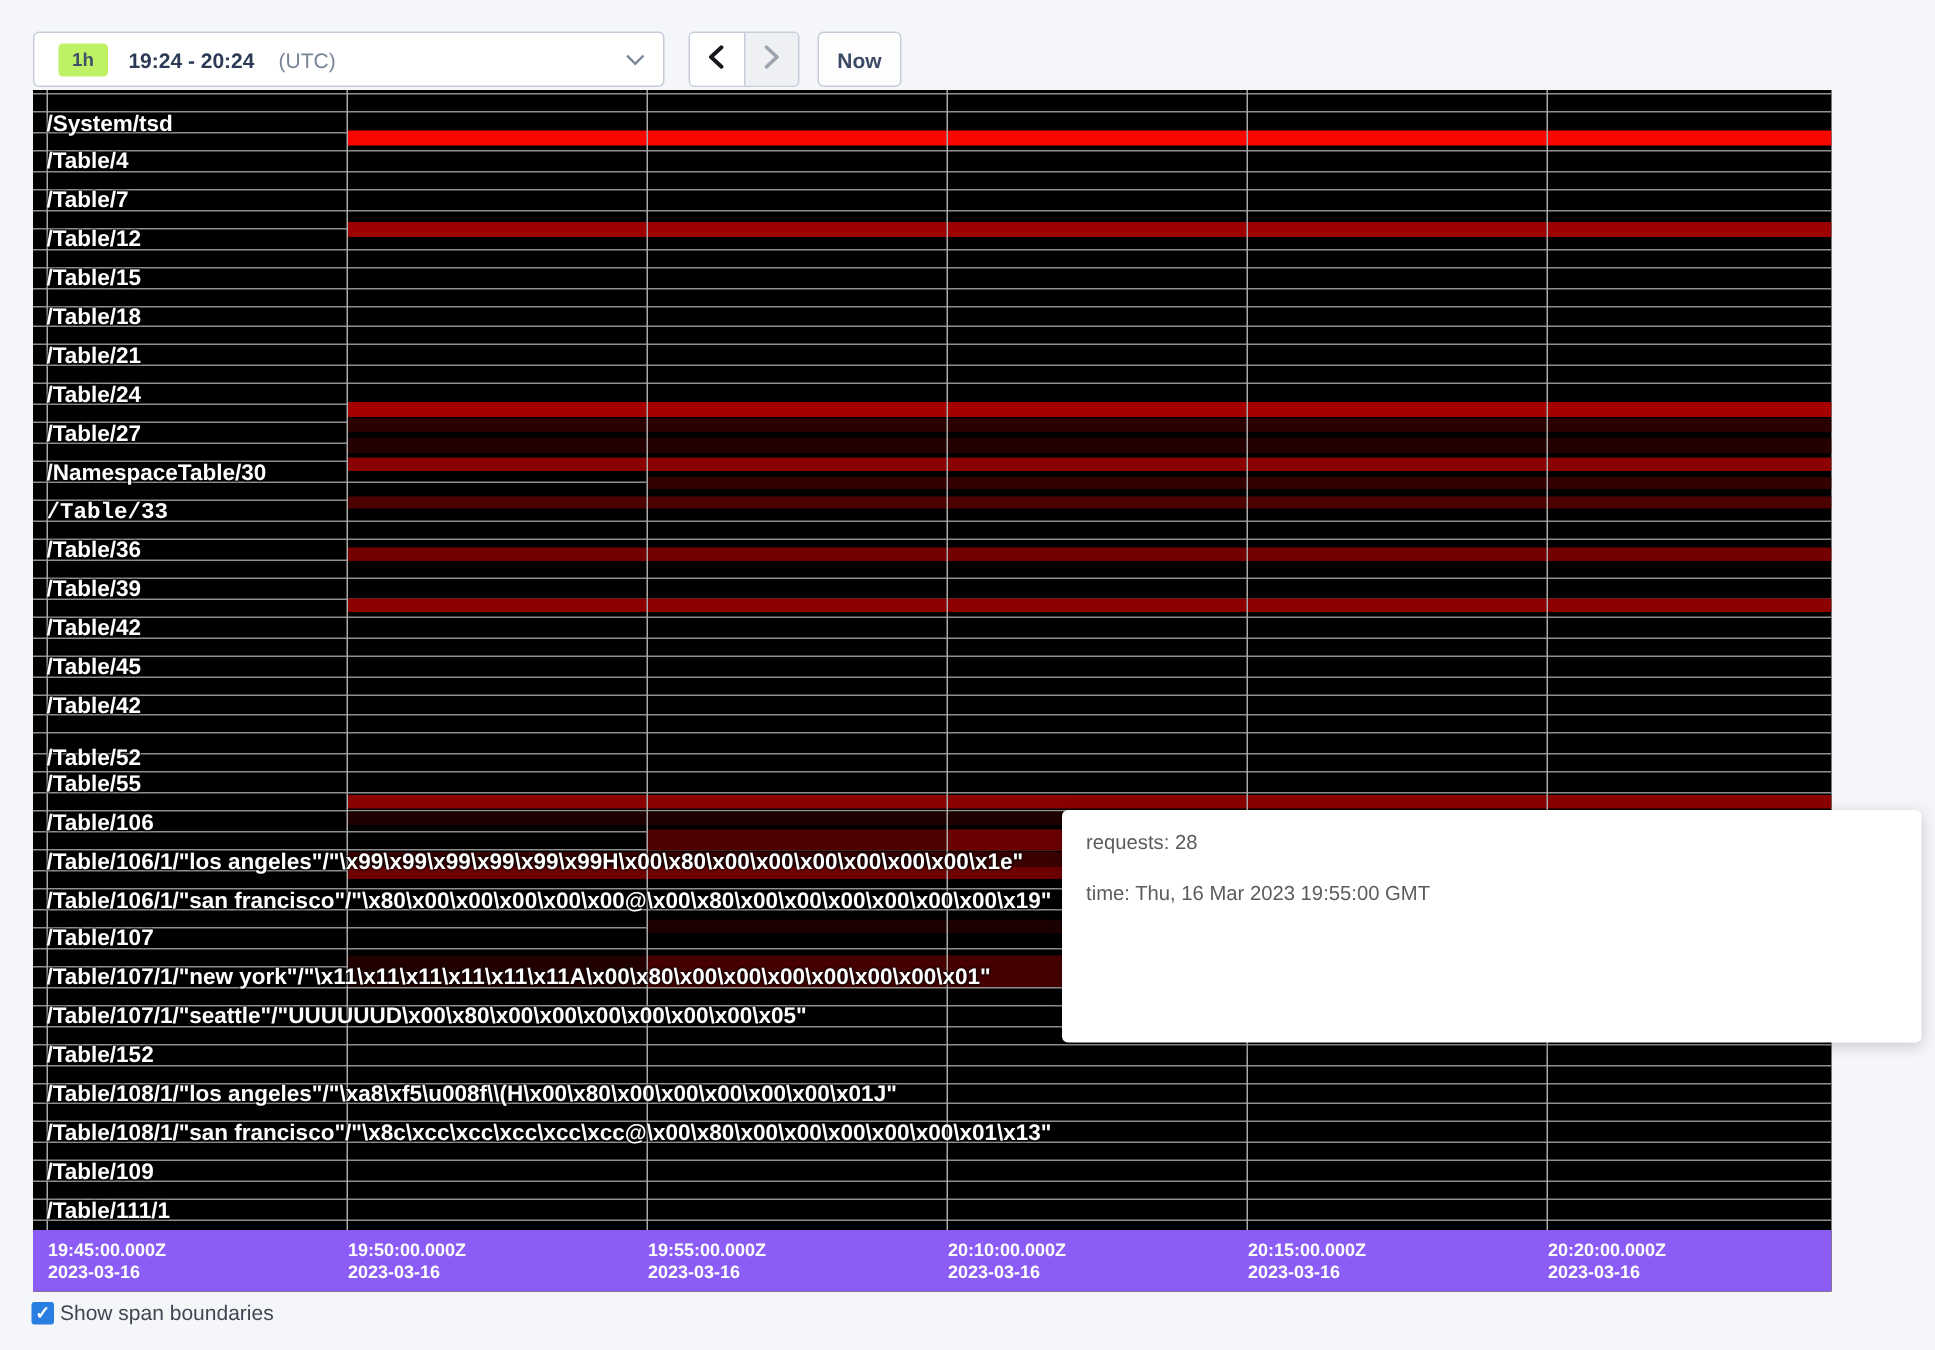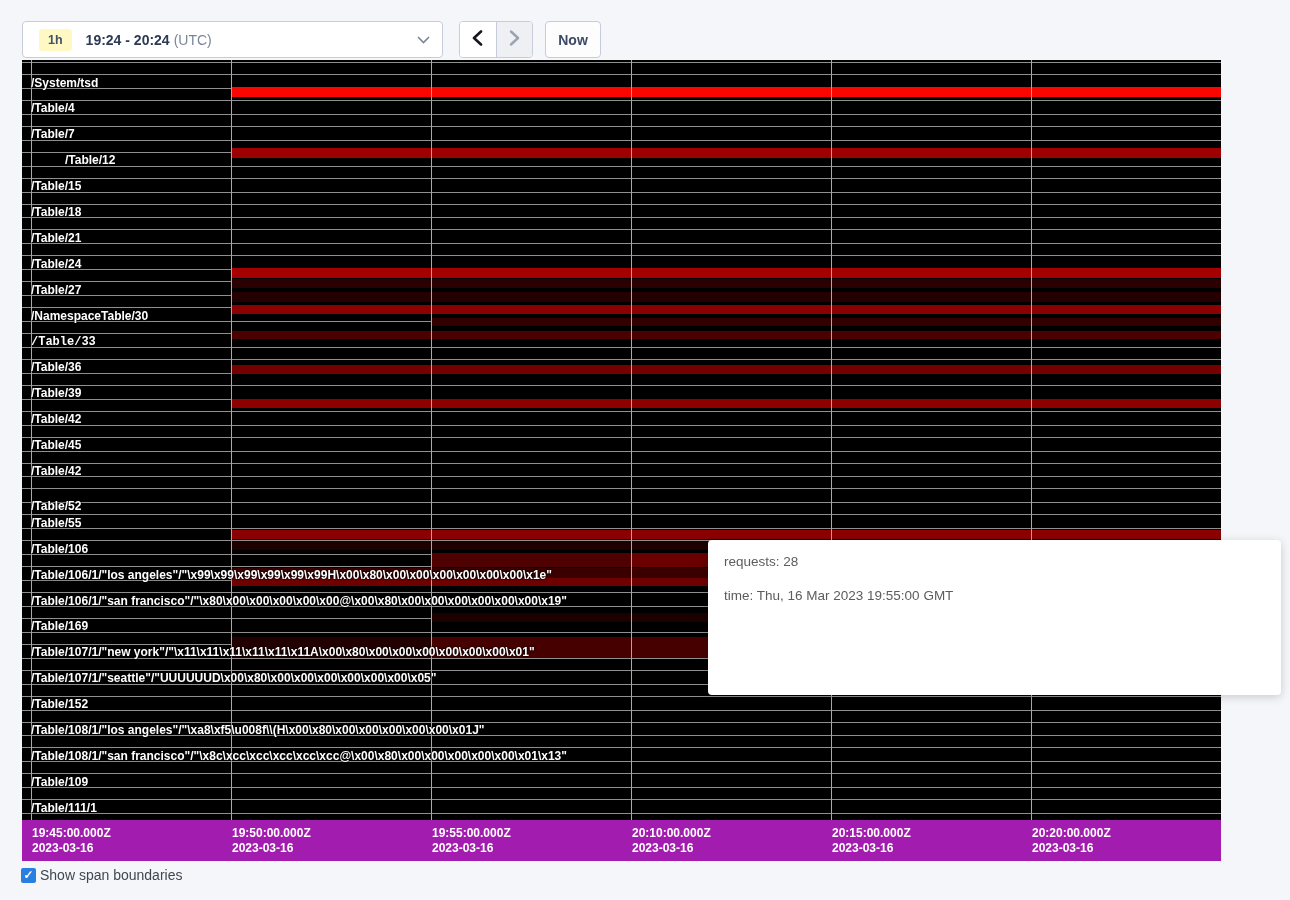--- a/index.html
+++ b/index.html
@@ -11,25 +11,25 @@
     overflow:hidden;
   }
   
   .toolbar { position:absolute; left:0; top:0; width:100%; height:60px; }
   .time-selector {
     position:absolute; left:22px; top:21px; width:421px; height:37px;
     background:#ffffff; border:1px solid #c6ccd9; border-radius:4px;
     display:flex; align-items:center; padding:0 12px 0 16px; cursor:pointer;
   }
   .range-badge {
-    background:#fef9c3; color:#44506b; font-weight:700; font-size:12.5px;
+    background:#bef264; color:#44506b; font-weight:700; font-size:12.5px;
     padding:4px 9px; border-radius:3px; margin-right:14px;
   }
   .range-text { font-size:14px; font-weight:700; color:#2c3a55; }
-  .range-zone { font-size:14px; font-weight:400; color:#7a8599; margin-left:4px; }
+  .range-zone { font-size:14px; font-weight:400; color:#7a8599; margin-left:16px; }
   .selector-caret { margin-left:auto; display:flex; align-items:center; }
   .btn-group {
     position:absolute; left:459px; top:21px; height:37px; width:74px;
     display:flex; border:1px solid #c6ccd9; border-radius:4px; overflow:hidden;
     background:#fff;
   }
   .nav-btn {
     width:37px; height:35px; display:flex; align-items:center; justify-content:center;
     background:#ffffff; border:none; cursor:pointer;
   }
@@ -44,24 +44,24 @@
   
   .heatmap {
     position:absolute; left:22px; top:60px; width:1199px; height:801px;
     background:#000; overflow:hidden;
   }
   .hline { position:absolute; left:0; width:100%; height:1px; background:#8f8f8f; z-index:1; }
   .band  { position:absolute; z-index:2; }
   .vline { position:absolute; top:0; width:1px; height:768px; background:#a9a9a9; z-index:3; }
   .row-label {
     position:absolute; left:9px; height:14px; line-height:14px; z-index:4;
-    color:#ffffff; font-size:12px; font-weight:700; white-space:nowrap;
+    color:#ffffff; font-size:15px; font-weight:700; white-space:nowrap;
     text-shadow:0 0 2px #000, 0 0 2px #000;
   }
-  .axis-strip { position:absolute; left:0; top:760px; width:100%; height:41px; background:#a21caf; z-index:5; }
+  .axis-strip { position:absolute; left:0; top:760px; width:100%; height:41px; background:#8b5cf6; z-index:5; }
   .axis-label {
     position:absolute; top:6px; color:#fff; font-size:12px; font-weight:700;
     line-height:14.5px; white-space:nowrap;
   }
   
   .tooltip {
     position:absolute; left:708px; top:540px; width:573px; height:155px;
     background:#ffffff; border-radius:4px; z-index:20;
     box-shadow:0 2px 10px rgba(0,0,0,0.18);
     padding:13px 16px; 
@@ -205,39 +205,39 @@
       <div class="vline" style="left: 209px;"></div>
       <div class="vline" style="left: 409px;"></div>
       <div class="vline" style="left: 609px;"></div>
       <div class="vline" style="left: 809px;"></div>
       <div class="vline" style="left: 1009px;"></div>
     </div>
   <div id="rowlabels">
       <div class="row-label" style="top: 15.5px;">/System/tsd</div>
       <div class="row-label" style="top: 41.4px;">/Table/4</div>
       <div class="row-label" style="top: 67.3px;">/Table/7</div>
-      <div class="row-label" style="top: 93.2px; padding-left: 34px;">/Table/12</div>
+      <div class="row-label" style="top: 93.2px;">/Table/12</div>
       <div class="row-label" style="top: 119.1px;">/Table/15</div>
       <div class="row-label" style="top: 145px;">/Table/18</div>
       <div class="row-label" style="top: 170.9px;">/Table/21</div>
       <div class="row-label" style="top: 196.8px;">/Table/24</div>
       <div class="row-label" style="top: 222.7px;">/Table/27</div>
       <div class="row-label" style="top: 248.6px;">/NamespaceTable/30</div>
       <div class="row-label" style="top: 274.5px; font-family: Liberation Mono, monospace;">/Table/33</div>
       <div class="row-label" style="top: 300.4px;">/Table/36</div>
       <div class="row-label" style="top: 326.3px;">/Table/39</div>
       <div class="row-label" style="top: 352.2px;">/Table/42</div>
       <div class="row-label" style="top: 378.1px;">/Table/45</div>
       <div class="row-label" style="top: 404px;">/Table/42</div>
       <div class="row-label" style="top: 439px; text-align: center;">/Table/52</div>
       <div class="row-label" style="top: 455.8px;">/Table/55</div>
       <div class="row-label" style="top: 481.7px;">/Table/106</div>
       <div class="row-label" style="top: 507.6px;">/Table/106/1/"los angeles"/"\x99\x99\x99\x99\x99\x99H\x00\x80\x00\x00\x00\x00\x00\x00\x1e"</div>
       <div class="row-label" style="top: 533.5px;">/Table/106/1/"san francisco"/"\x80\x00\x00\x00\x00\x00@\x00\x80\x00\x00\x00\x00\x00\x00\x19"</div>
-      <div class="row-label" style="top: 559.4px;">/Table/169</div>
+      <div class="row-label" style="top: 559.4px;">/Table/107</div>
       <div class="row-label" style="top: 585.3px;">/Table/107/1/"new york"/"\x11\x11\x11\x11\x11\x11A\x00\x80\x00\x00\x00\x00\x00\x00\x01"</div>
       <div class="row-label" style="top: 611.2px;">/Table/107/1/"seattle"/"UUUUUUD\x00\x80\x00\x00\x00\x00\x00\x00\x05"</div>
       <div class="row-label" style="top: 637.1px;">/Table/152</div>
       <div class="row-label" style="top: 663px;">/Table/108/1/"los angeles"/"\xa8\xf5\u008f\\(H\x00\x80\x00\x00\x00\x00\x00\x01J"</div>
       <div class="row-label" style="top: 688.9px;">/Table/108/1/"san francisco"/"\x8c\xcc\xcc\xcc\xcc\xcc@\x00\x80\x00\x00\x00\x00\x00\x01\x13"</div>
       <div class="row-label" style="top: 714.8px;">/Table/109</div>
       <div class="row-label" style="top: 740.7px;">/Table/111/1</div>
     </div>
   <div class="axis-strip">
     <div id="axislabels">

